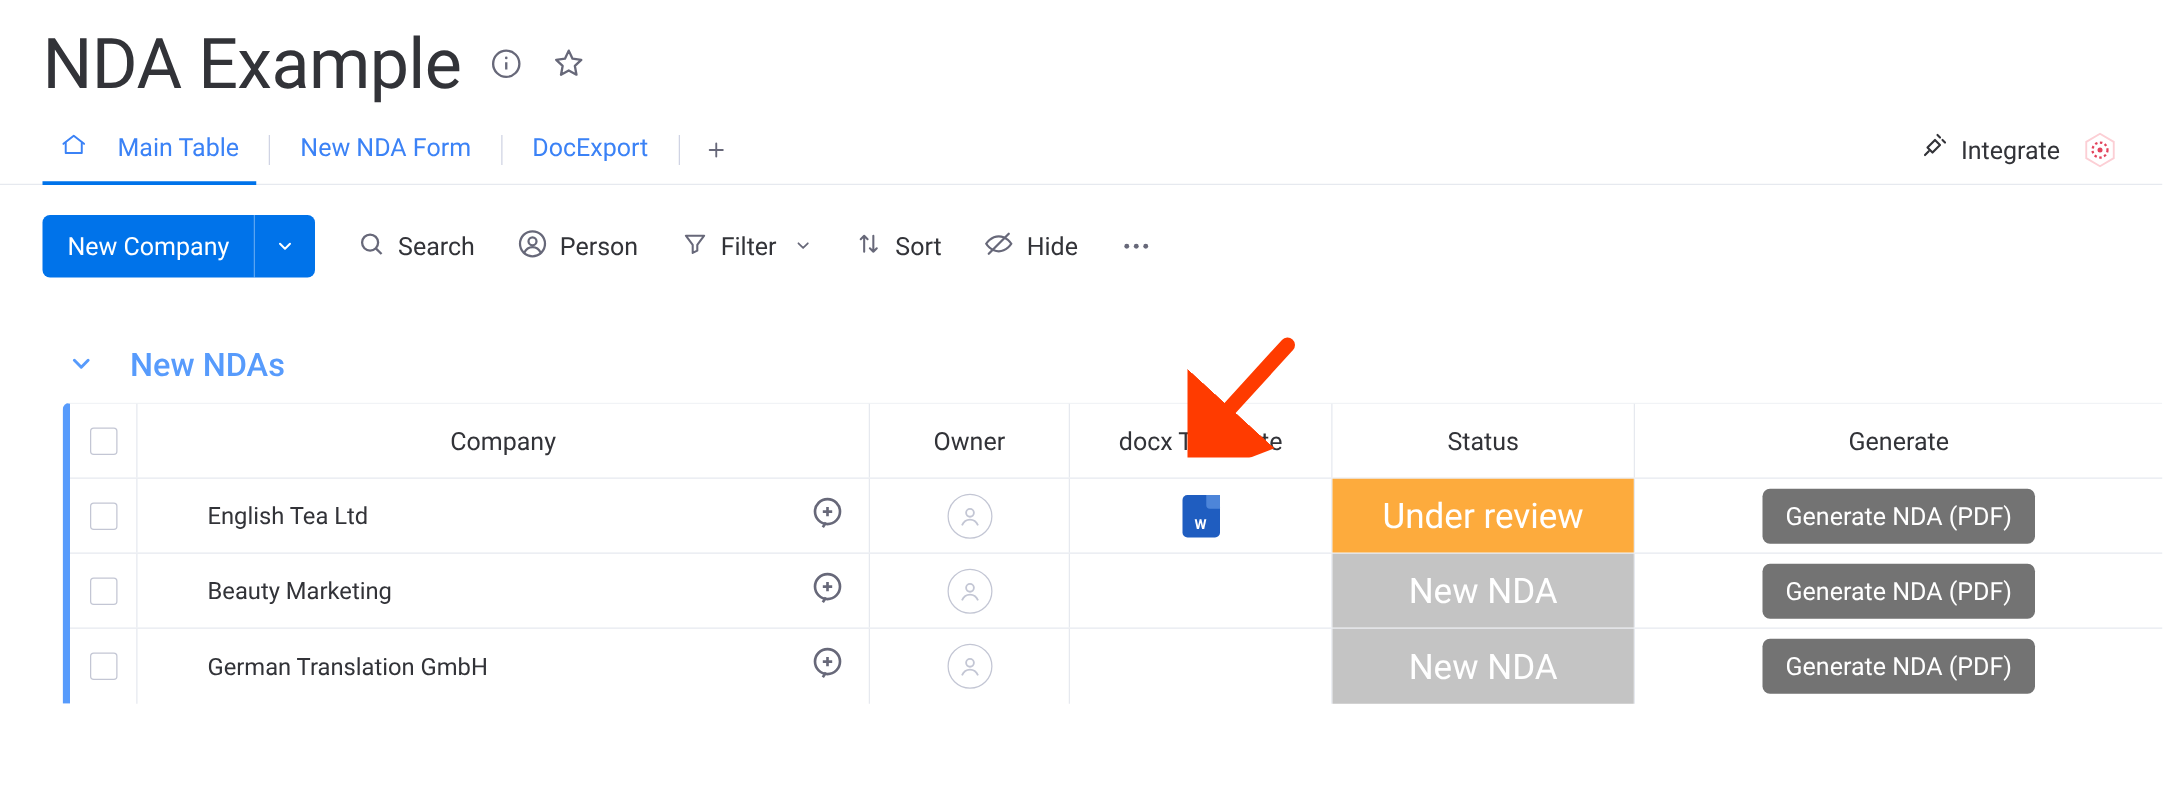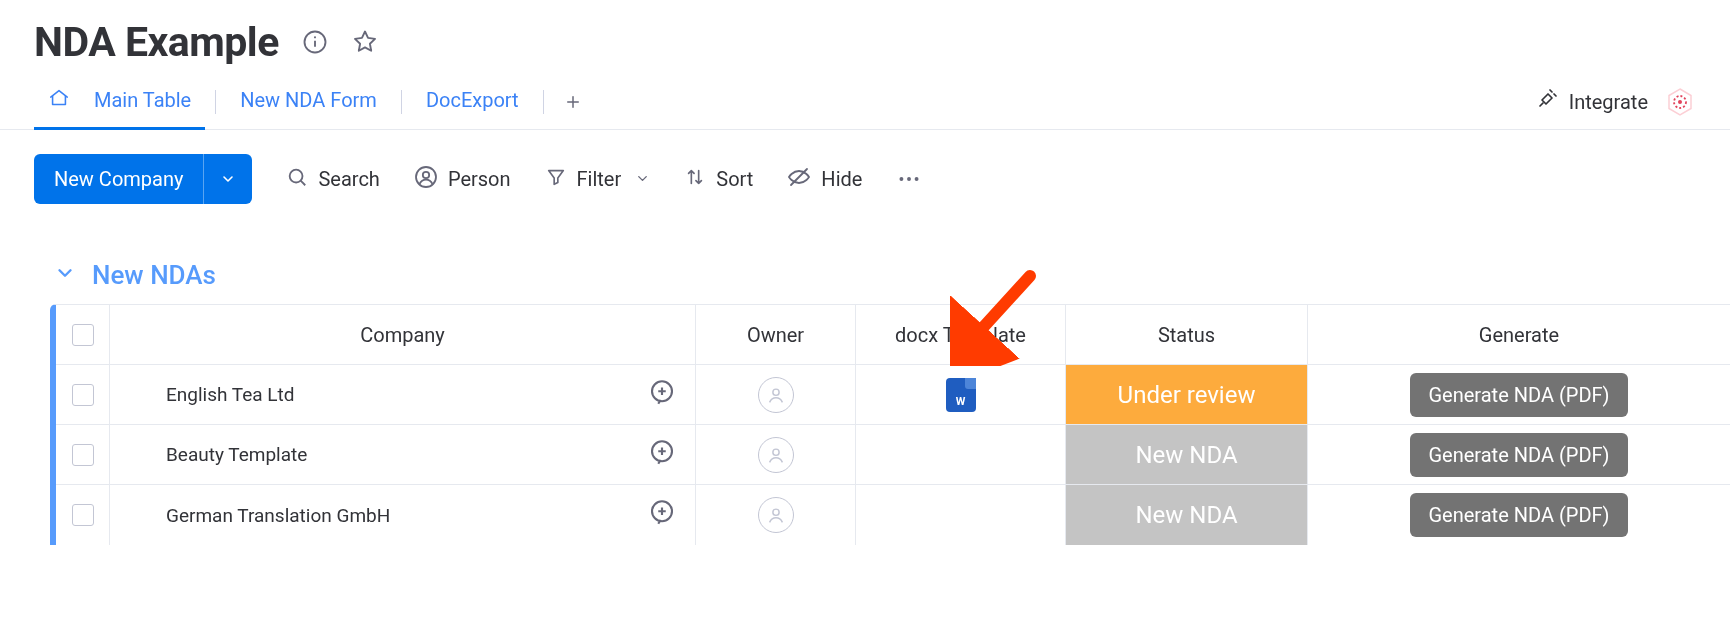--- a/index.html
+++ b/index.html
@@ -14,22 +14,22 @@
   }
 
   
   .header {
     display: flex;
     align-items: center;
     padding: 18px 34px 8px 34px;
     gap: 22px;
   }
   .board-title {
-    font-size: 41px;
-    font-weight: 700;
+    font-size: 56px;
+    font-weight: 400;
     letter-spacing: -0.5px;
   }
   .icon-btn {
     display: inline-flex;
     align-items: center;
     justify-content: center;
     color: #676879;
     cursor: pointer;
   }
   .info-icon svg, .star-icon svg { width: 28px; height: 28px; }
@@ -139,21 +139,21 @@
     cursor: pointer;
   }
 
   
   .group {
     padding: 40px 0 0 50px;
   }
   .group-header {
     display: flex;
     align-items: center;
-    gap: 16px;
+    gap: 28px;
     padding-left: 4px;
     margin-bottom: 14px;
     cursor: pointer;
   }
   .group-header svg { color: #579bfc; }
   .group-title {
     font-size: 26px;
     font-weight: 500;
     color: #579bfc;
   }
@@ -242,21 +242,21 @@
     border-bottom-left-radius: 3px;
   }
 
   .status-pill {
     width: 100%;
     height: 100%;
     display: flex;
     align-items: center;
     justify-content: center;
     color: #fff;
-    font-size: 24px;
+    font-size: 28px;
     cursor: pointer;
   }
   .status-underreview { background: #fdab3d; }
   .status-newnda { background: #c4c4c4; text-align: right; }
 
   .gen-btn {
     background: #737373;
     color: #fff;
     font-size: 20px;
     border-radius: 6px;
@@ -469,21 +469,21 @@
       <div class="cell col-generate" style="border-right:none;">
         <div class="gen-btn">Generate NDA (PDF)</div>
       </div>
     </div>
 
     <div class="row">
       <div class="cell col-check checkbox-cell">
           <div class="checkbox"></div>
         </div>
       <div class="cell col-company left">
-        <span>Beauty Template</span>
+        <span>Beauty Marketing</span>
         <span class="chat-btn">
           <svg width="30" height="30" viewBox="0 0 24 24" fill="none" stroke="currentColor" stroke-width="1.7">
               <circle cx="12" cy="11" r="8"></circle>
               <path d="M9 21l2-3"></path>
               <line x1="12" y1="8" x2="12" y2="14"></line>
               <line x1="9" y1="11" x2="15" y2="11"></line>
             </svg>
         </span>
       </div>
       <div class="cell col-owner">

